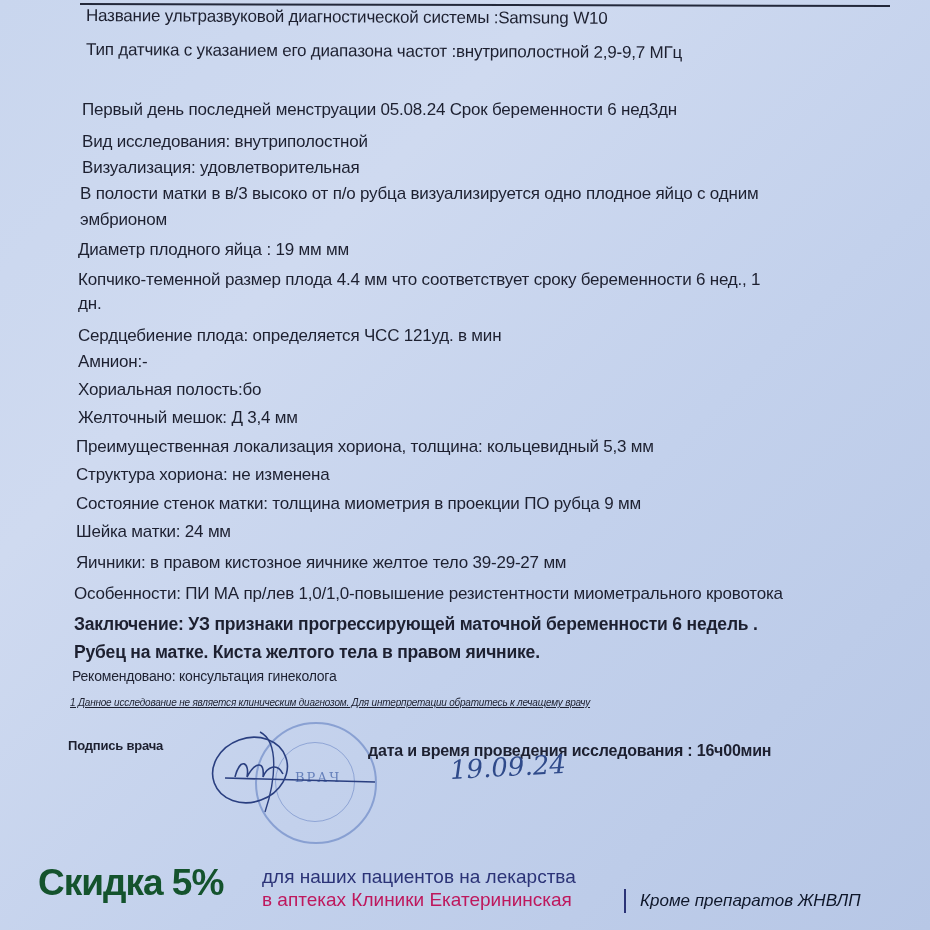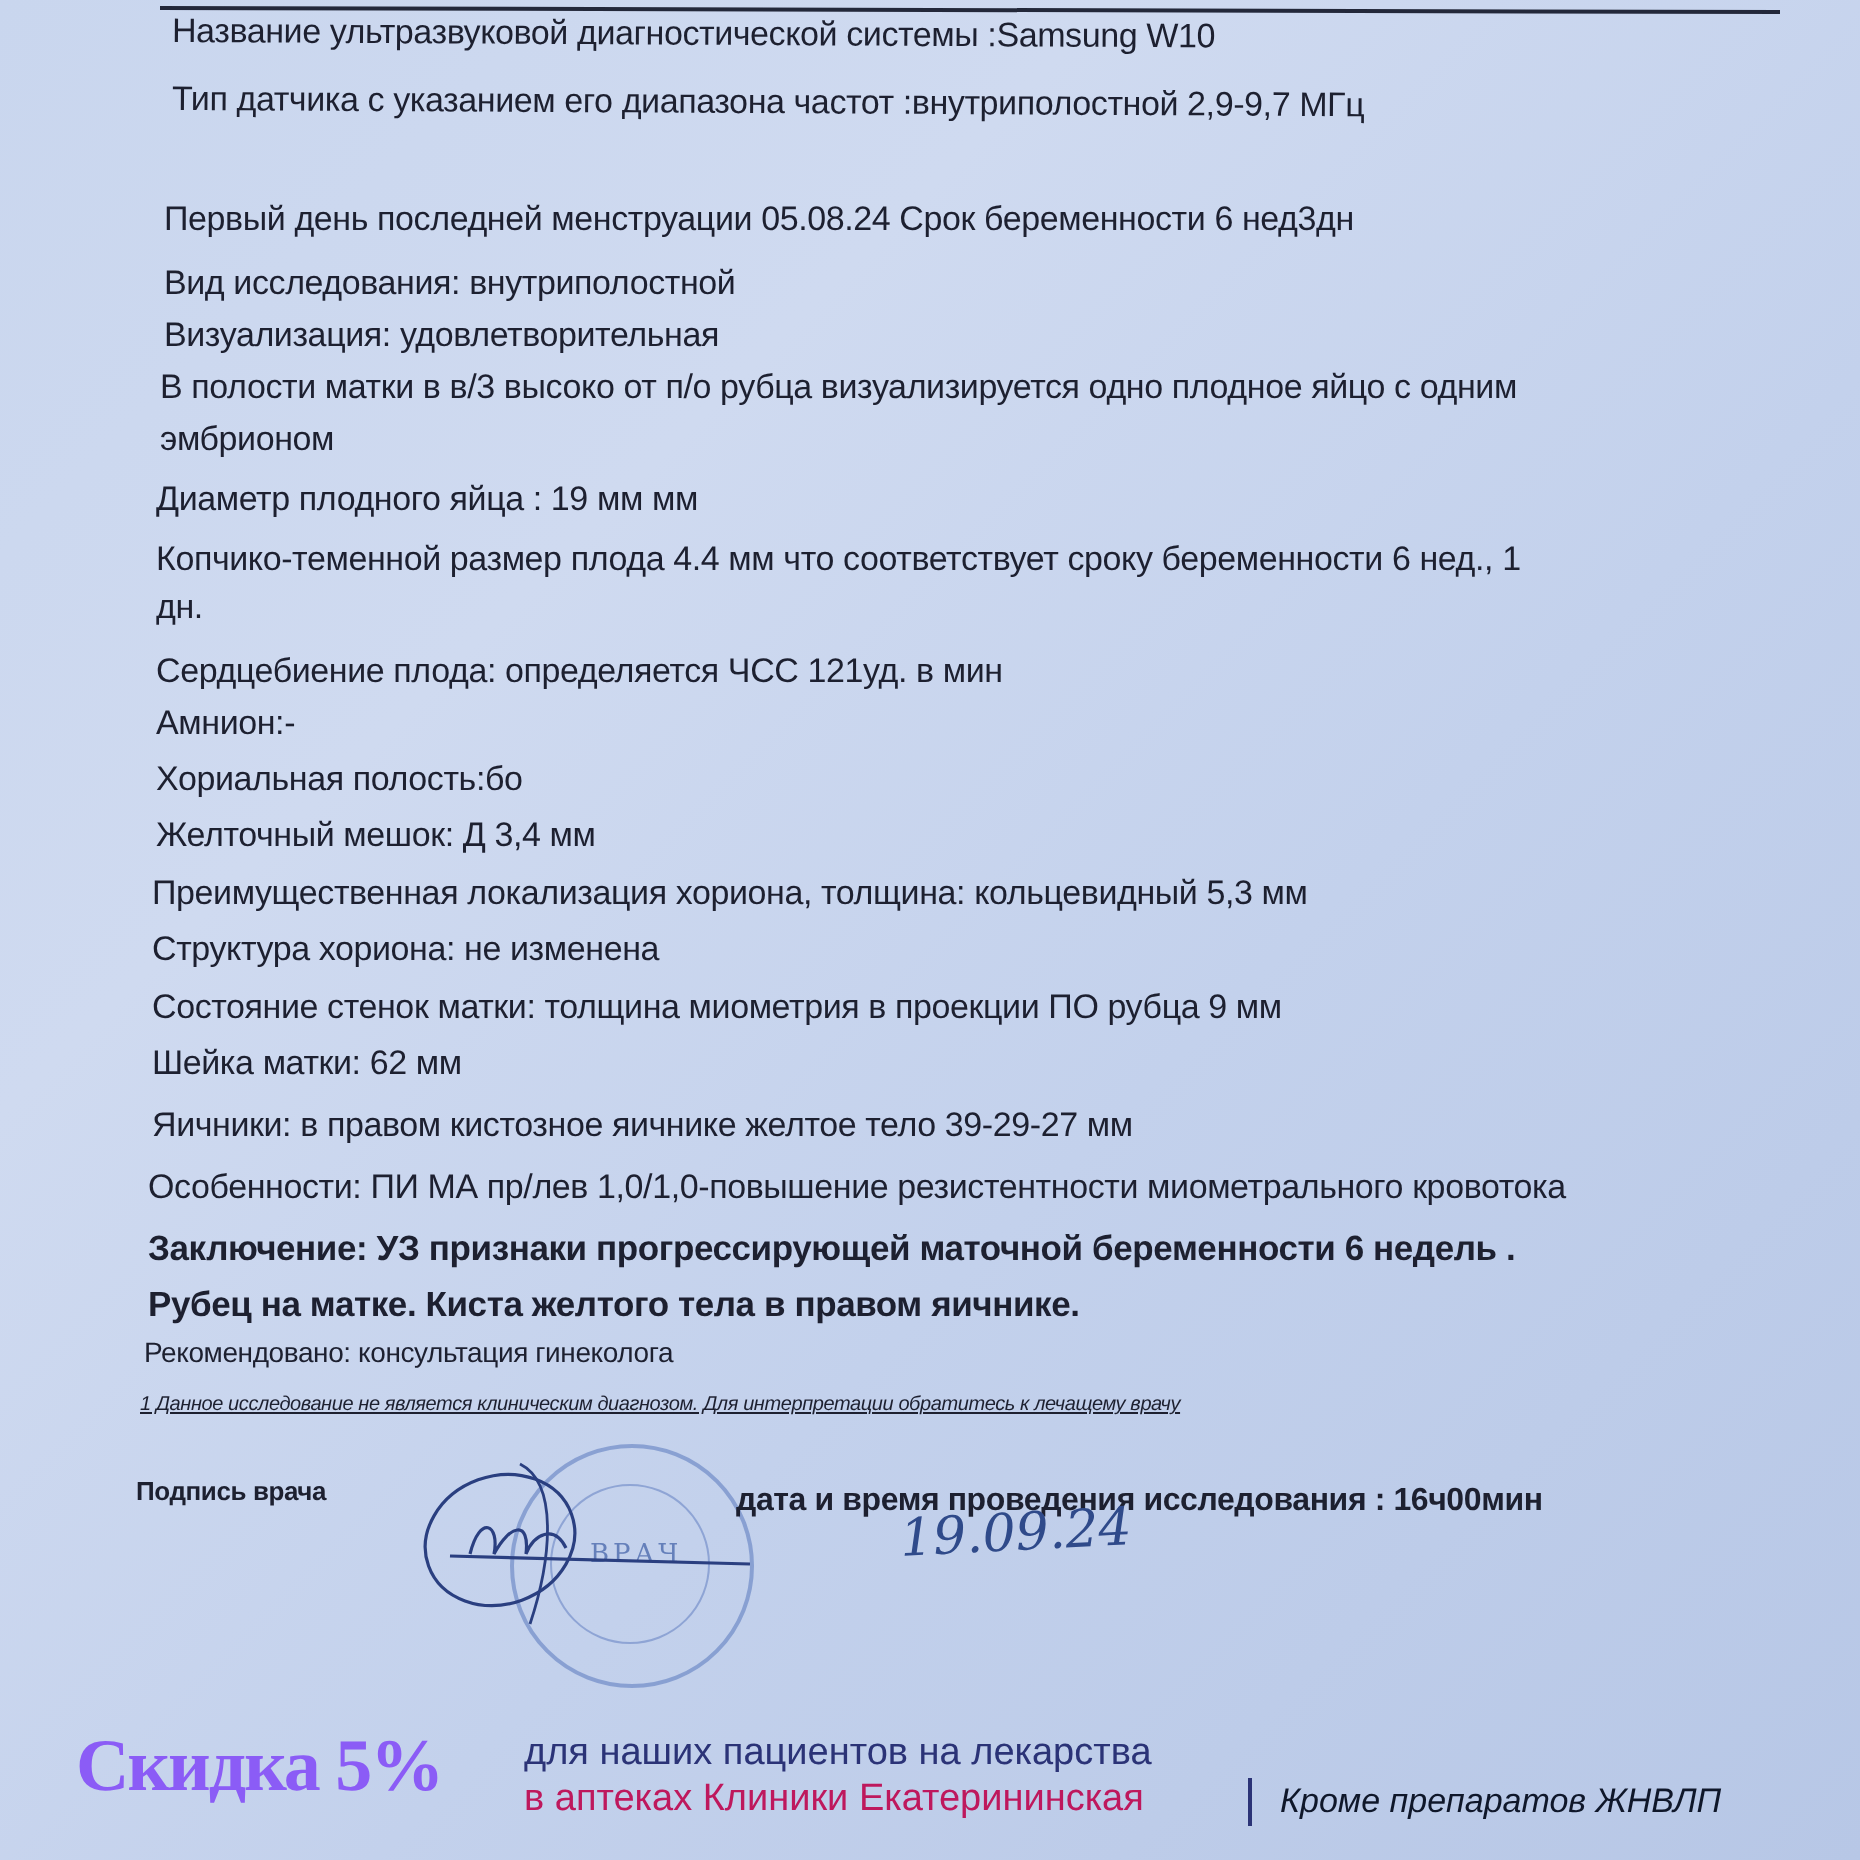--- a/index.html
+++ b/index.html
@@ -13,21 +13,21 @@
   .line { position:absolute; white-space:nowrap; font-size:17px; letter-spacing:-0.2px; transform-origin:left center; }
   .bold { font-weight:bold; font-size:17.5px; }
   .small { font-size:14px; }
   .disclaimer { font-size:10px; font-style:italic; text-decoration:underline; }
   .sig-label { font-size:13px; font-weight:bold; }
   .date-hand { position:absolute; left:450px; top:752px; font-family:"DejaVu Serif", serif; font-style:italic; font-size:26px; color:#2f4a8a; transform:rotate(-3deg); }
   .stamp { position:absolute; left:255px; top:722px; width:118px; height:118px; border-radius:50%; border:2px solid rgba(90,120,190,0.55); }
   .stamp-inner { position:absolute; left:18px; top:18px; width:78px; height:78px; border-radius:50%; border:1.5px solid rgba(90,120,190,0.5); }
   .stamp-text { position:absolute; left:24px; top:30px; font-size:13px; color:rgba(70,100,170,0.75); font-family:"DejaVu Serif", serif; letter-spacing:2px; }
   .sig-curve { position:absolute; left:205px; top:722px; }
-  .promo-big { position:absolute; left:38px; top:862px; font-size:37px; font-weight:bold; color:#8b5cf6; font-family:Liberation Serif, serif; letter-spacing:-1px; }
+  .promo-big { position:absolute; left:38px; top:862px; font-size:37px; font-weight:bold; color:#14532d; font-family:Liberation Sans, sans-serif; letter-spacing:-1px; }
   .promo-l1 { position:absolute; left:262px; top:866px; font-size:19px; color:#2b3377; }
   .promo-l2 { position:absolute; left:262px; top:889px; font-size:19px; color:#be185d; }
   .promo-sep { position:absolute; left:624px; top:889px; width:2px; height:24px; background:#2b3377; }
   .promo-note { position:absolute; left:640px; top:891px; font-size:17px; font-style:italic; color:#0f172a; }
 </style>
 </head>
 <body>
 
 <div class="topline"></div>
 
@@ -42,21 +42,21 @@
 <div class="line" style="left:78px;top:240px;">Диаметр плодного яйца : 19 мм мм</div>
 <div class="line" style="left:78px;top:270px;">Копчико-теменной размер плода  4.4  мм     что соответствует сроку беременности 6 нед., 1</div>
 <div class="line" style="left:78px;top:294px;">дн.</div>
 <div class="line" style="left:78px;top:326px;">Сердцебиение плода:  определяется    ЧСС    121уд. в мин</div>
 <div class="line" style="left:78px;top:352px;">Амнион:-</div>
 <div class="line" style="left:78px;top:380px;">Хориальная полость:бо</div>
 <div class="line" style="left:78px;top:408px;">Желточный мешок:    Д 3,4 мм</div>
 <div class="line" style="left:76px;top:437px;">Преимущественная локализация хориона, толщина: кольцевидный 5,3 мм</div>
 <div class="line" style="left:76px;top:465px;">Структура хориона:  не изменена</div>
 <div class="line" style="left:76px;top:494px;">Состояние стенок матки:  толщина миометрия в проекции ПО рубца 9 мм</div>
-<div class="line" style="left:76px;top:522px;">Шейка матки:   62 мм</div>
+<div class="line" style="left:76px;top:522px;">Шейка матки:   24 мм</div>
 <div class="line" style="left:76px;top:553px;">Яичники:  в правом кистозное яичнике желтое тело  39-29-27 мм</div>
 <div class="line" style="left:74px;top:584px;">Особенности:  ПИ МА пр/лев 1,0/1,0-повышение резистентности миометрального кровотока</div>
 
 <div class="line bold" style="left:74px;top:614px;">Заключение:  УЗ признаки прогрессирующей маточной беременности  6 недель .</div>
 <div class="line bold" style="left:74px;top:642px;">Рубец на матке. Киста желтого тела в правом яичнике.</div>
 <div class="line small" style="left:72px;top:668px;">Рекомендовано: консультация гинеколога</div>
 <div class="line disclaimer" style="left:70px;top:697px;">1 Данное исследование не является клиническим диагнозом. Для интерпретации обратитесь к лечащему врачу</div>
 
 <div class="line sig-label" style="left:68px;top:738px;">Подпись врача</div>
 

